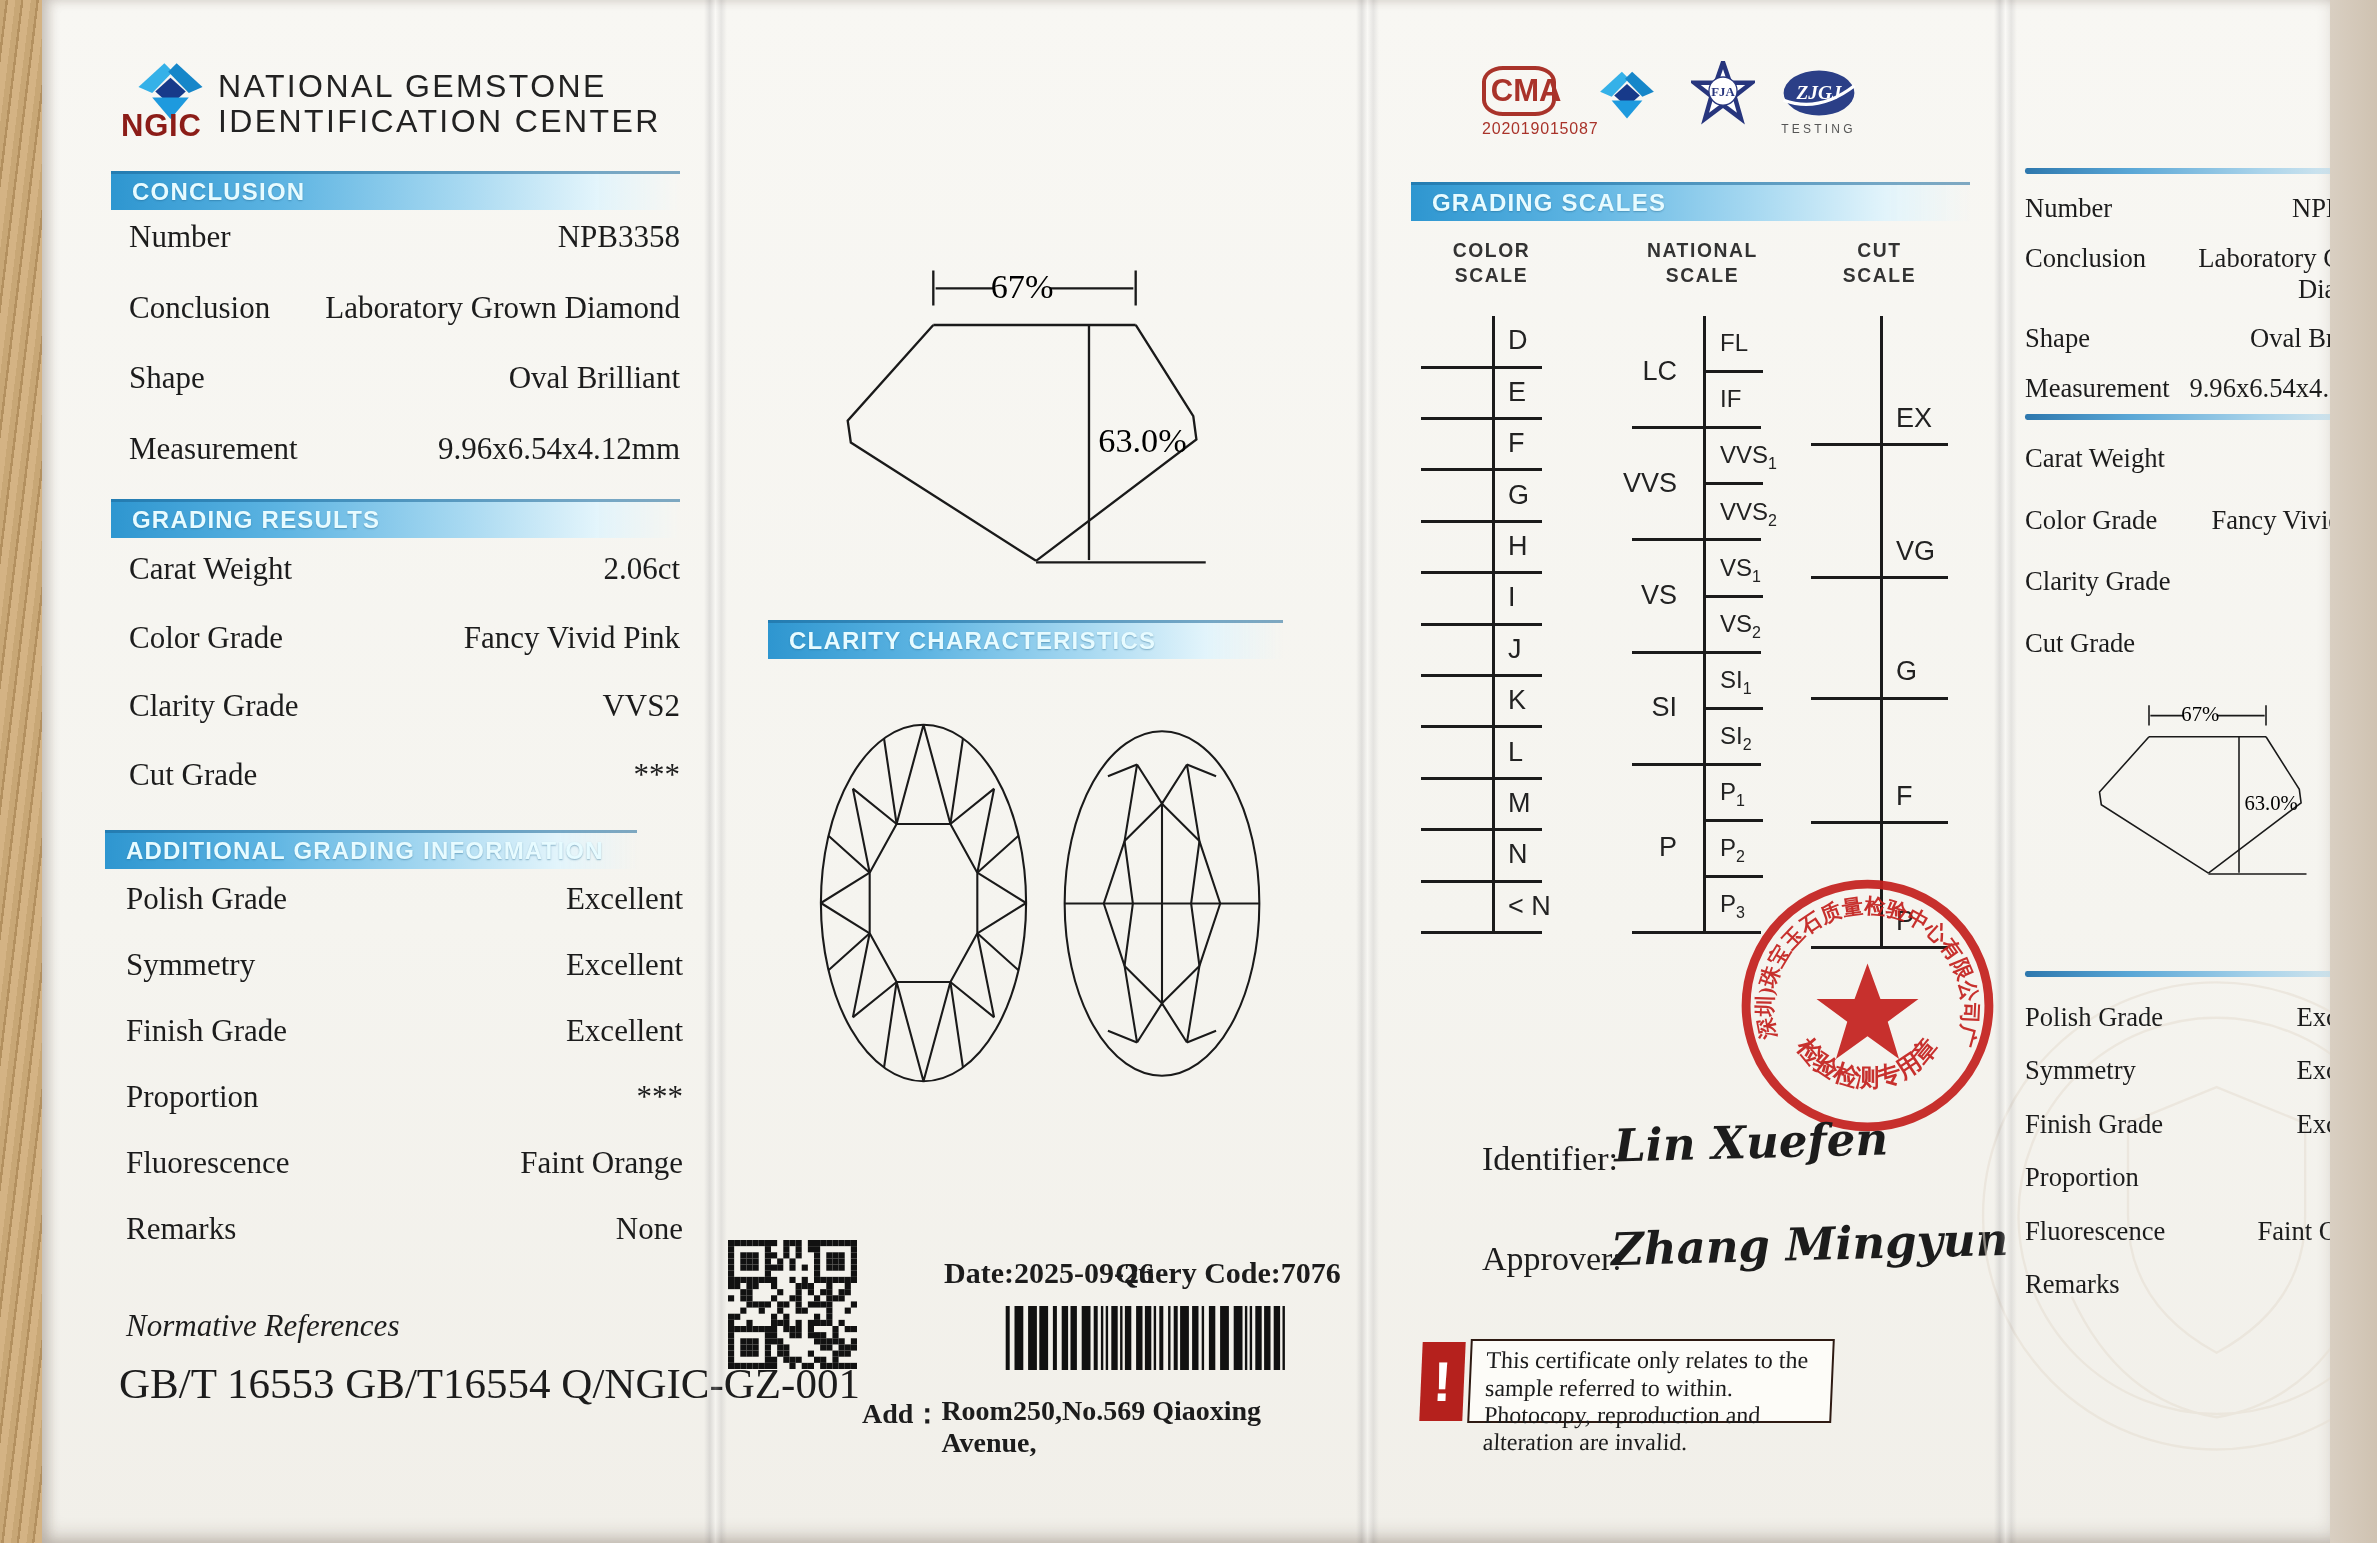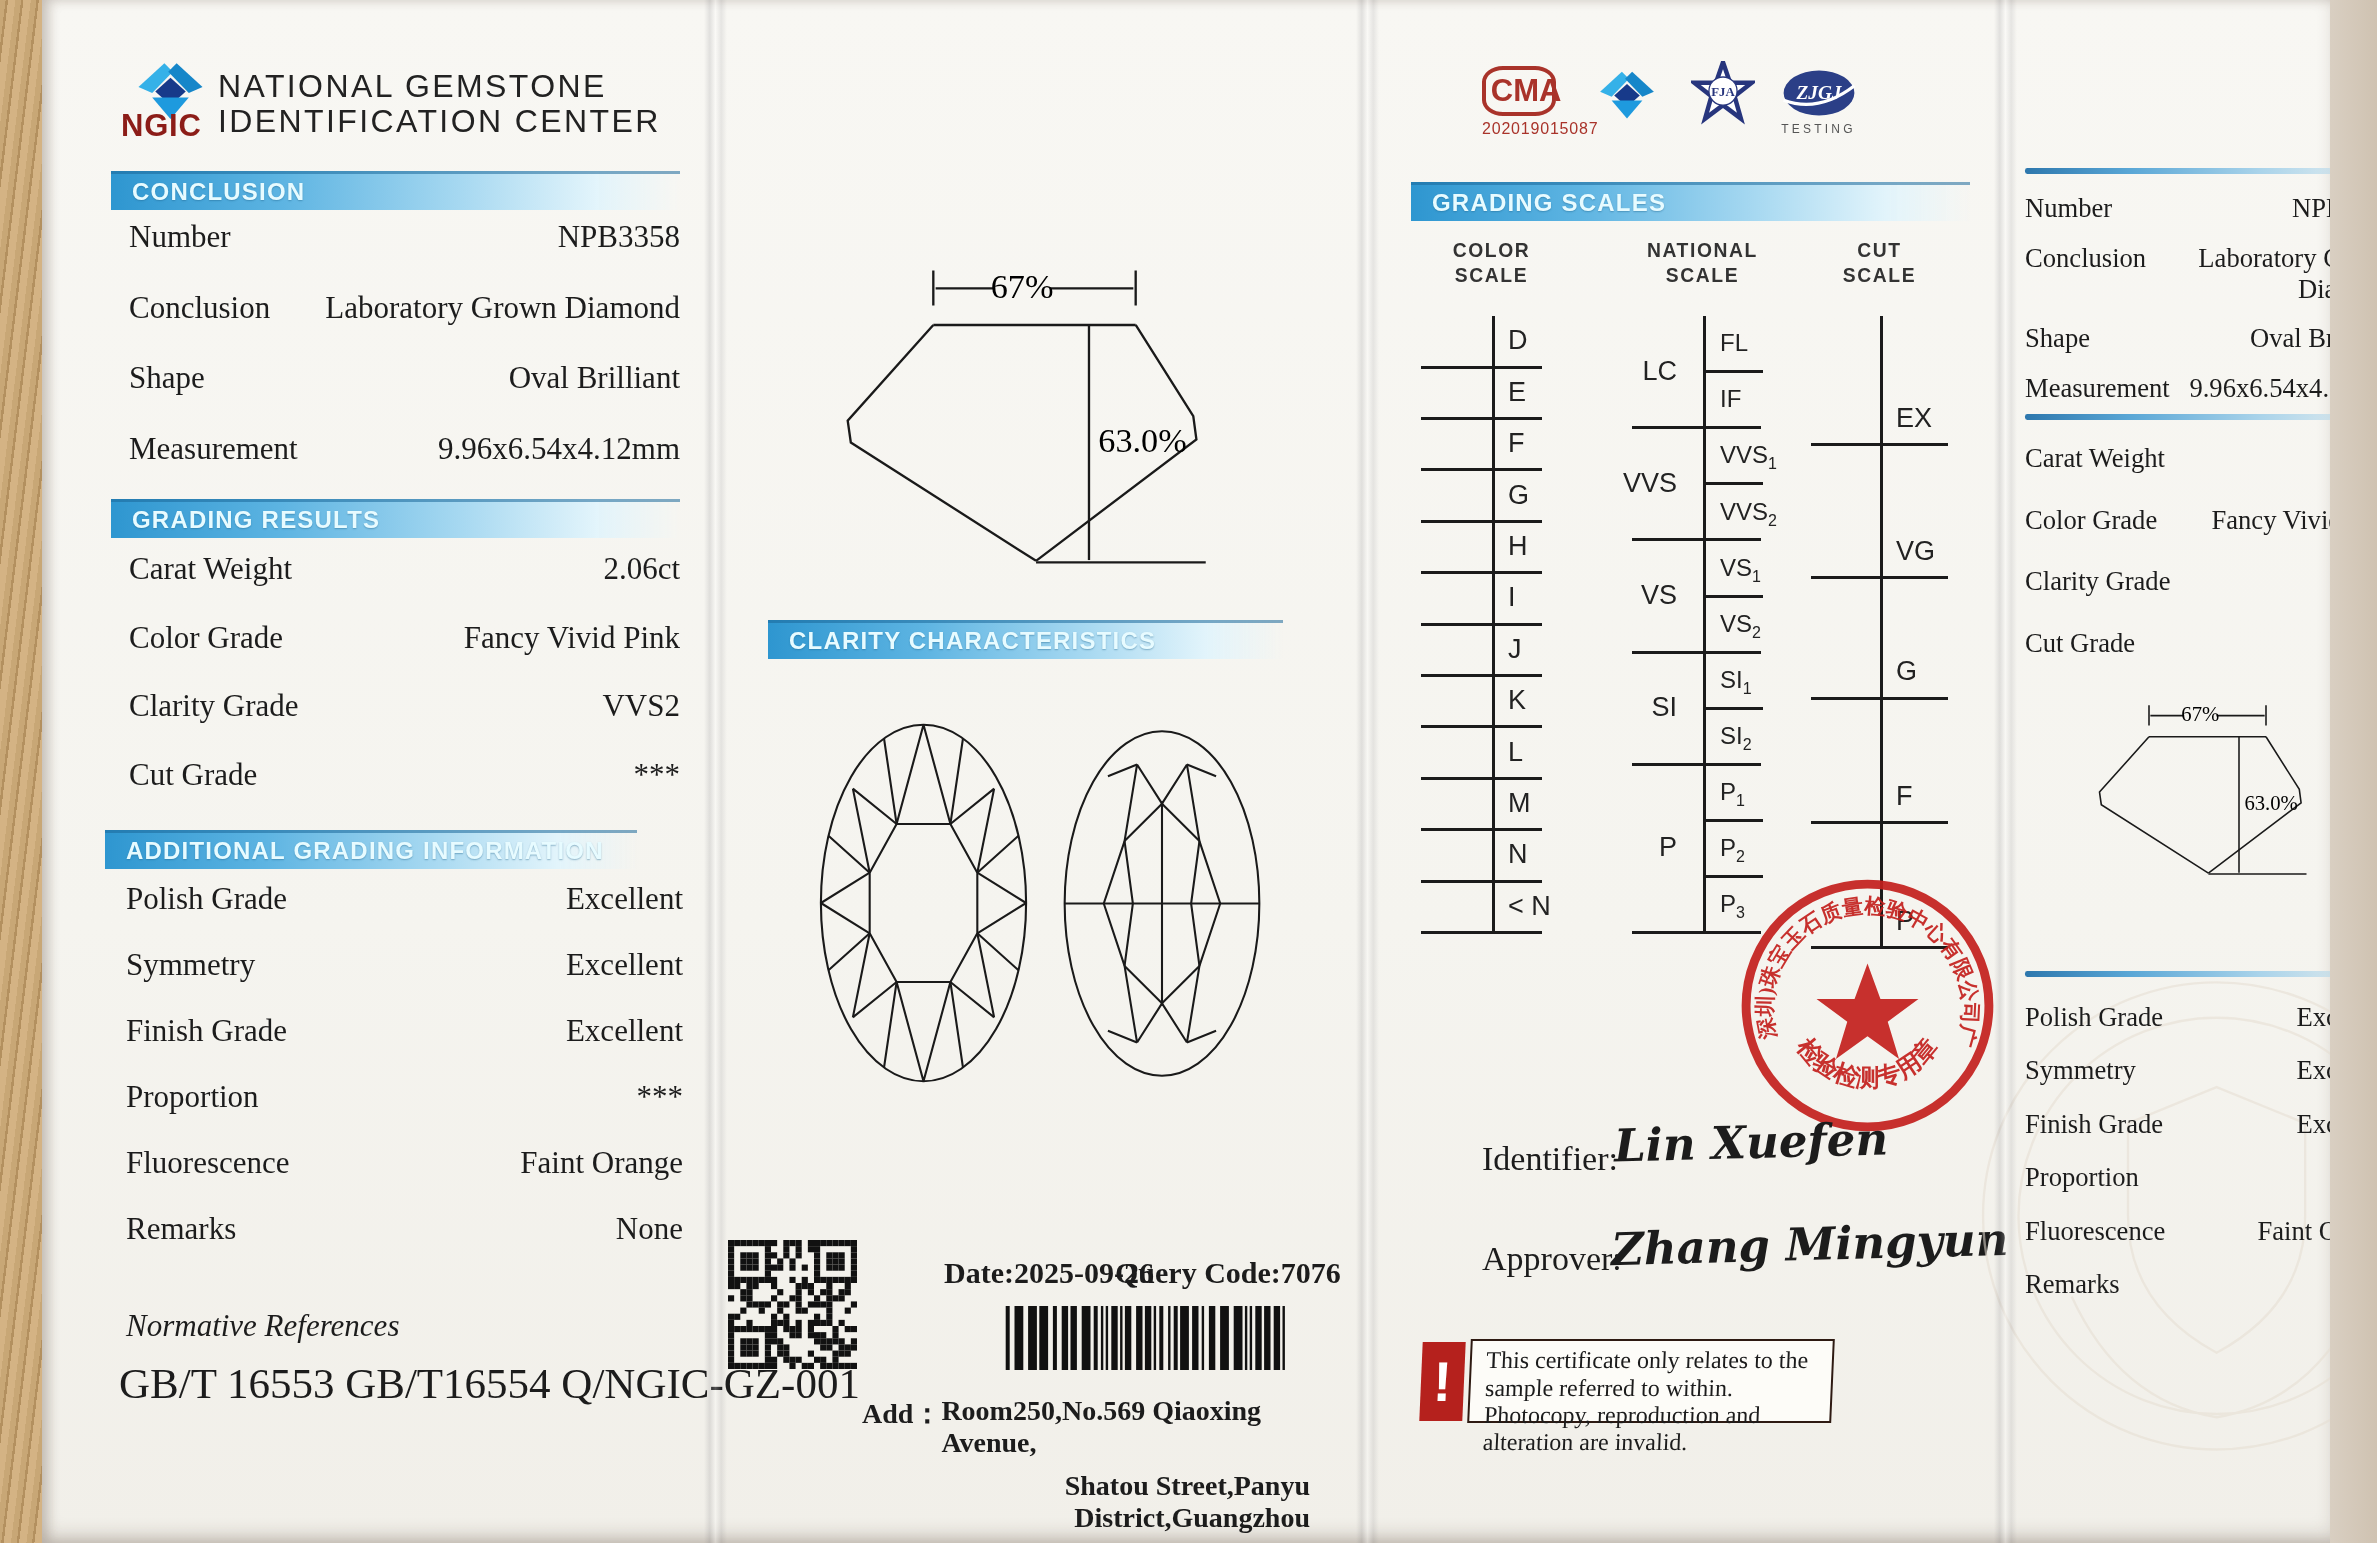--- a/index.html
+++ b/index.html
@@ -459,21 +459,20 @@
       <rect x="323" y="0" width="8" height="80" fill="#111"></rect>
       <rect x="335" y="0" width="8" height="80" fill="#111"></rect>
       <rect x="346" y="0" width="3" height="80" fill="#111"></rect>
     </svg>
 
   <div style="position:absolute;left:820px;top:1395px;width:448px;">
     <div style="display:flex;justify-content:space-between;font-size:28px;font-weight:bold;">
       <span>Add：</span>
       <span>Room250,No.569  Qiaoxing  Avenue,</span>
     </div>
-    <div style="text-align:right;font-size:28px;font-weight:bold;margin-top:11.3px;">Shatou Street,Panyu District,Guangzhou</div>
   </div>
 
   <div class="mark" style="left:1440px;top:66px;width:74px;text-align:center;">
     <div style="border:4px solid #a9332a;border-radius:21px/16px;padding:3.2px 4.8px;color:#a9332a;font-weight:700;font-size:31px;">CMA</div>
     <div style="color:#a9332a;font-size:16px;margin-top:4px;letter-spacing:0.8px;">202019015087</div>
   </div>
 
   <svg style="position:absolute;left:1553px;top:64px;" width="64" height="63" viewBox="0 0 100 80">
     <polygon points="8,34 42,3 53,14 26,42" fill="#35b1e8"></polygon>
     <polygon points="92,34 58,3 47,14 74,42" fill="#1686c9"></polygon>

